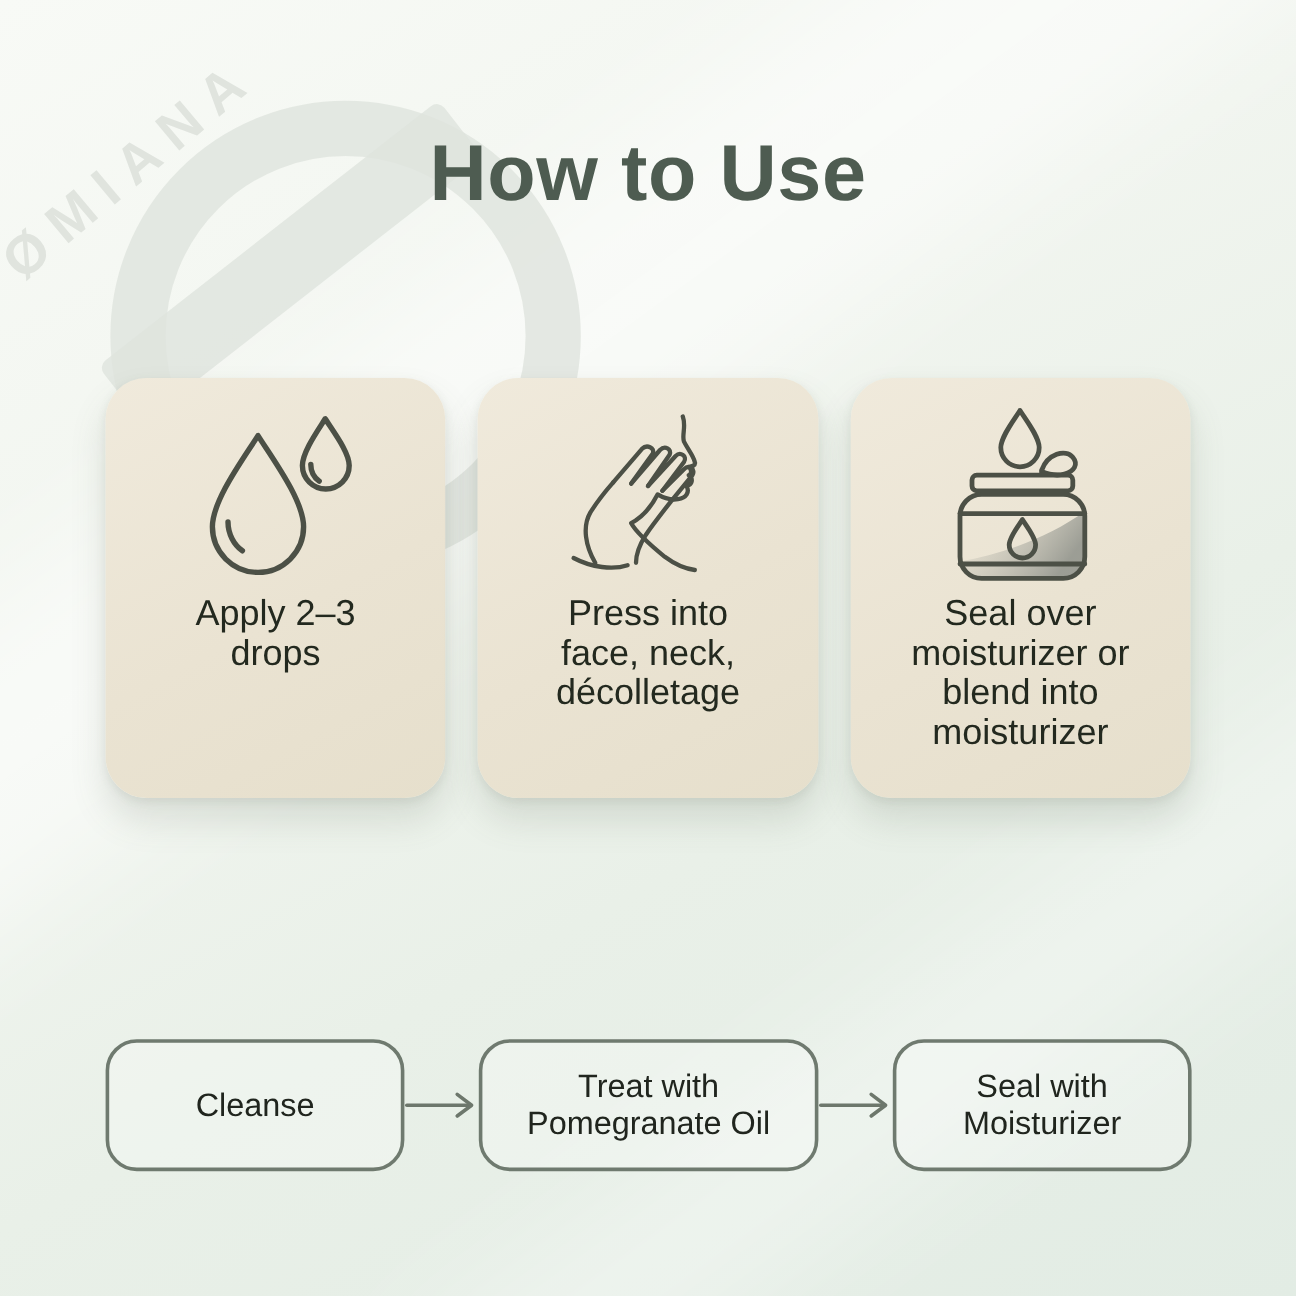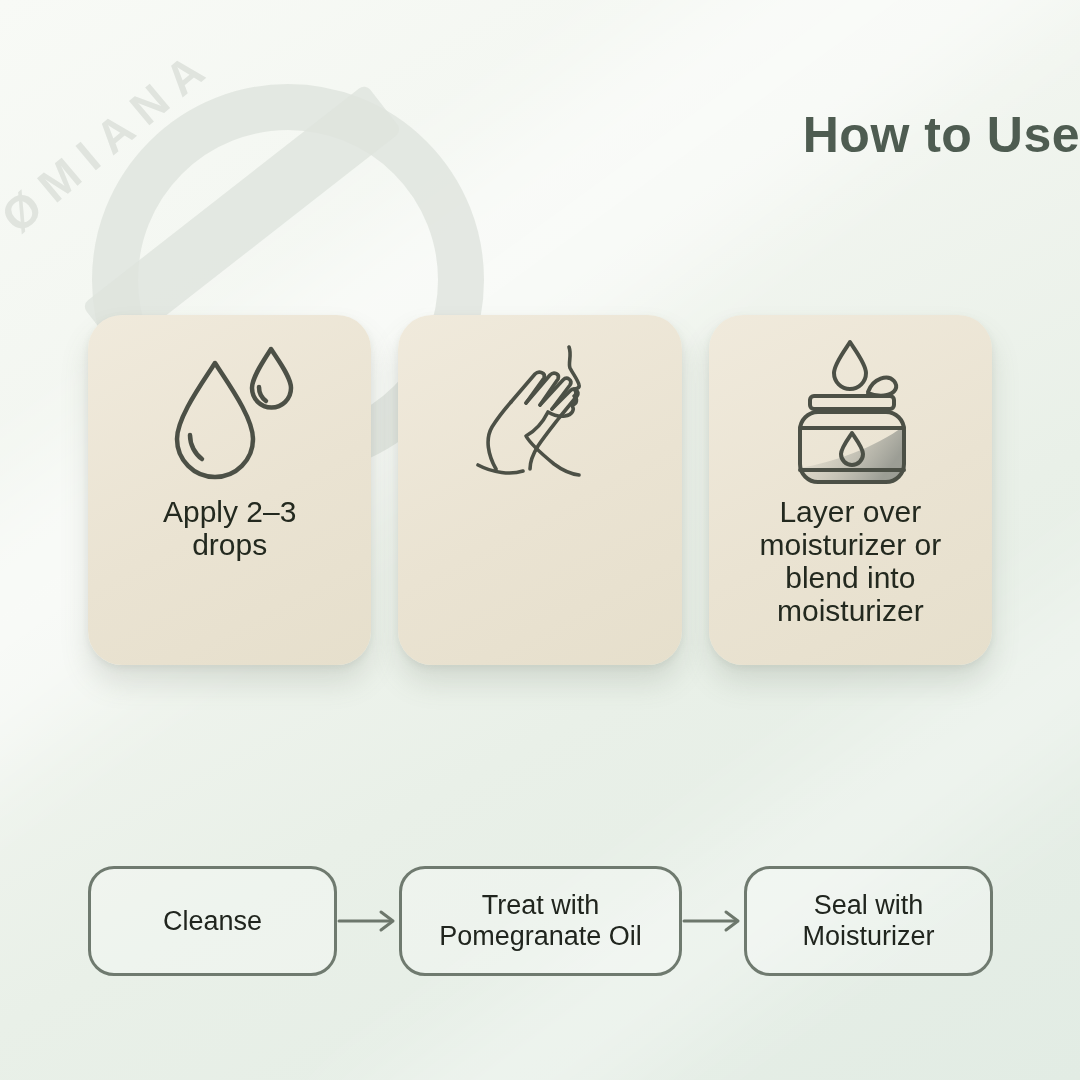--- a/index.html
+++ b/index.html
@@ -28,22 +28,22 @@
     position:absolute;left:62px;top:188px;width:360px;height:60px;border-radius:8px;
     background:var(--watermark,#e0e4de);opacity:.8;transform:rotate(-38deg);
   }
   .wm-text{
     position:absolute;left:8px;top:196px;transform-origin:0 50%;transform:rotate(-40deg);
     font-size:46px;font-weight:700;letter-spacing:12px;
     color:var(--watermark,#e0e4de);opacity:.95;white-space:nowrap;
   }
   
   .title{
-    position:absolute;top:106px;left:0;width:100%;text-align:right;
-    font-size:50px;font-weight:700;color:var(--title,#4e5c51);letter-spacing:.5px;
+    position:absolute;top:106px;left:0;width:100%;text-align:center;
+    font-size:66px;font-weight:700;color:var(--title,#4e5c51);letter-spacing:.5px;
   }
   
   .cards{position:absolute;left:88px;top:315px;width:904px;display:flex;gap:27px;}
   .card{
     flex:1;height:350px;border-radius:34px;
     background:linear-gradient(152deg,#f0eadc 0%,#eae3d2 55%,#e6dfcc 100%);
     box-shadow:0 18px 28px rgba(94,104,88,.17),0 3px 7px rgba(94,104,88,.10);
     display:flex;flex-direction:column;align-items:center;
   }
   .card-iconbox{height:180px;width:100%;display:flex;align-items:center;justify-content:center;padding-top:14px;box-sizing:border-box;}
@@ -106,20 +106,23 @@
           <path class="icon-stroke" stroke-width="3.6" d="M31 128 C23 114 20 98 27 86 C32 78 39 69 46 61"></path>
 
           <path class="icon-stroke" stroke-width="3.6" d="M46 61 L70 33 C74 29 81 32 79 37 L61 62"></path>
           <path class="icon-stroke" stroke-width="3.6" d="M61 62 L85 34 C89 30 95 33 93 38 L75 64"></path>
           <path class="icon-stroke" stroke-width="3.6" d="M75 64 L98 39 C102 35 108 39 105 44 L87 68"></path>
           <path class="icon-stroke" stroke-width="3.6" d="M87 68 L105 50 C109 46 115 50 112 55 L94 77 C87 86 79 96 73 105 C68 113 65 121 65 128"></path>
 
           <path class="icon-stroke" stroke-width="3.6" d="M13 124 C28 132 46 134 58 130"></path>
         </svg>
       </div>
+      <div class="card-label">Press into
+face, neck,
+décolletage</div>
     </div>
 
 
     <div class="card">
       <div class="card-iconbox">
         <svg width="160" height="156" viewBox="0 0 160 156">
           <defs>
             <linearGradient id="jargrad" x1="0" y1="0" x2="1" y2="0.4">
               <stop offset="0" stop-color="#d9d5c7" stop-opacity="0.15"></stop>
               <stop offset="1" stop-color="#8e918a" stop-opacity="0.85"></stop>
@@ -136,21 +139,21 @@
           <rect class="icon-stroke" stroke-width="4" x="40" y="62" width="84" height="13" rx="4"></rect>
 
           <path fill="url(#jargrad)" clip-path="url(#jarclip)" d="M134 92 C104 114 64 128 30 134 L30 148 L134 148 Z"></path>
           <rect class="icon-stroke" stroke-width="4" x="30" y="78" width="104" height="70" rx="18"></rect>
           <line class="icon-stroke" stroke-width="4" x1="30" y1="94" x2="134" y2="94"></line>
           <line class="icon-stroke" stroke-width="4" x1="30" y1="136" x2="134" y2="136"></line>
 
           <path class="icon-stroke" stroke-width="4" d="M82 99 C78 105 71 114 71 120 A11 11 0 0 0 93 120 C93 114 86 105 82 99 Z"></path>
         </svg>
       </div>
-      <div class="card-label">Layer over
+      <div class="card-label">Seal over
 moisturizer or
 blend into
 moisturizer</div>
     </div>
 
   </div>
 
   <div class="flow">
 
     <div class="flow-box b1">

